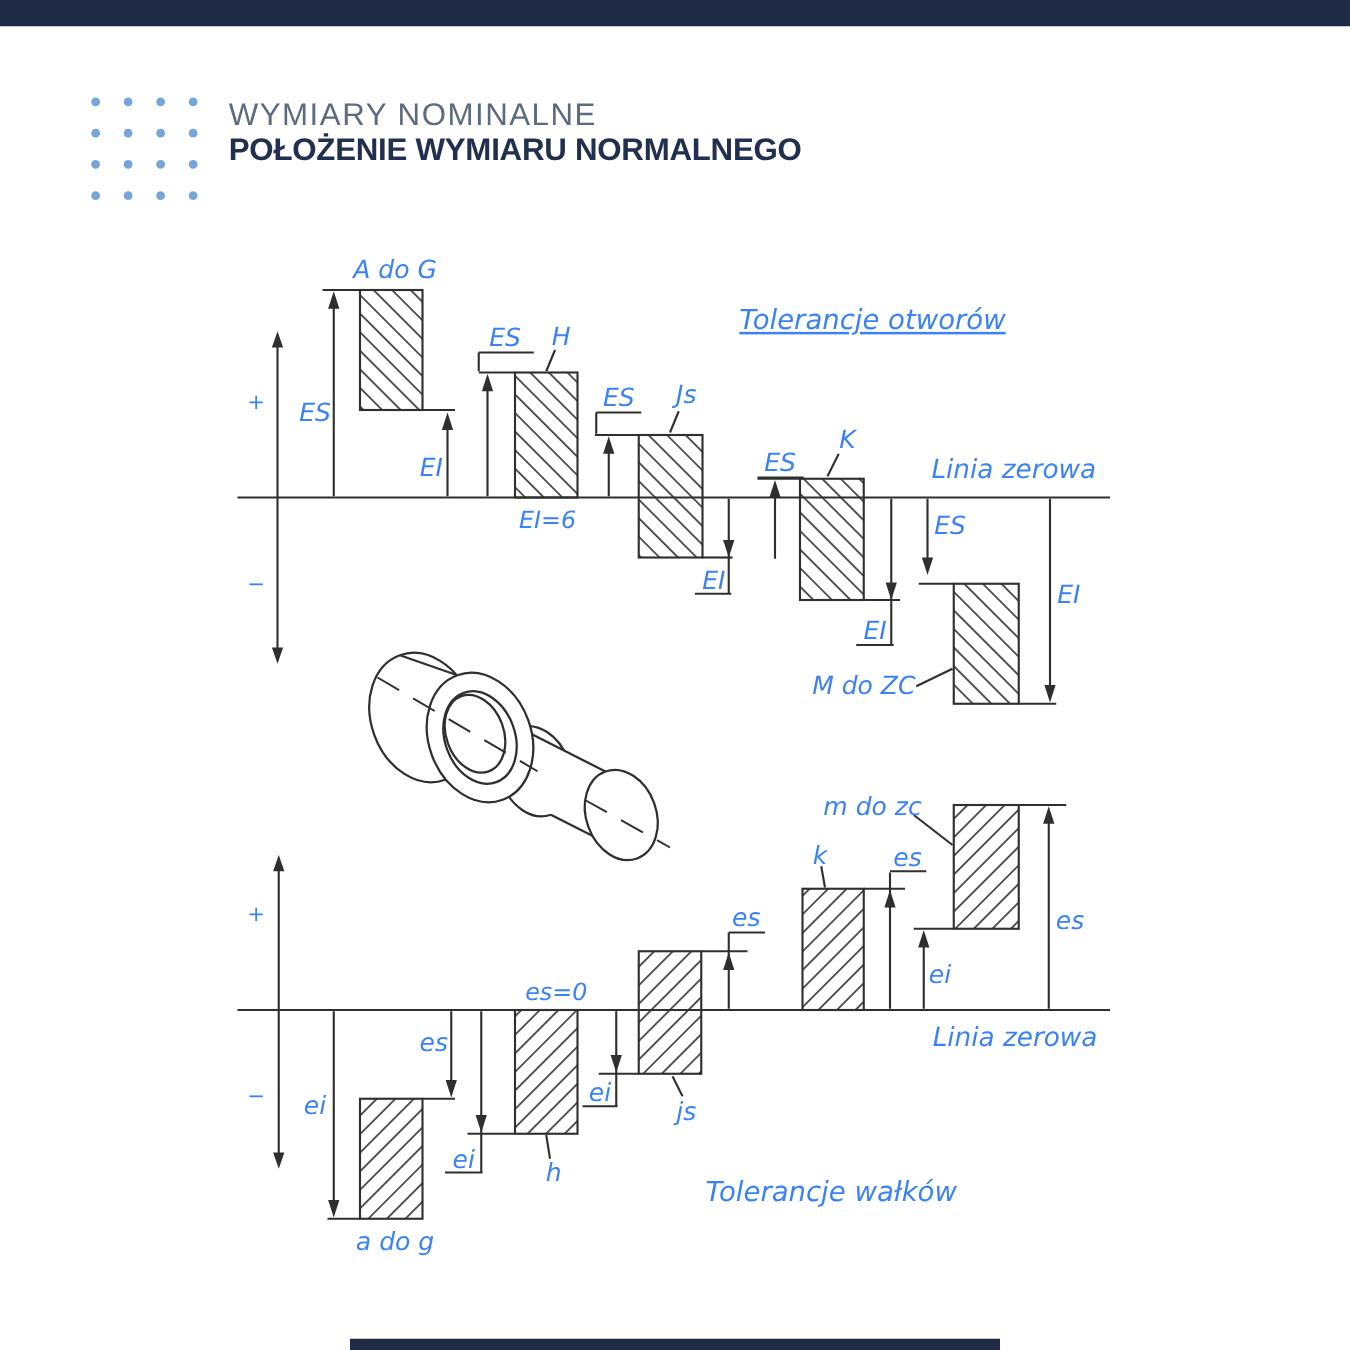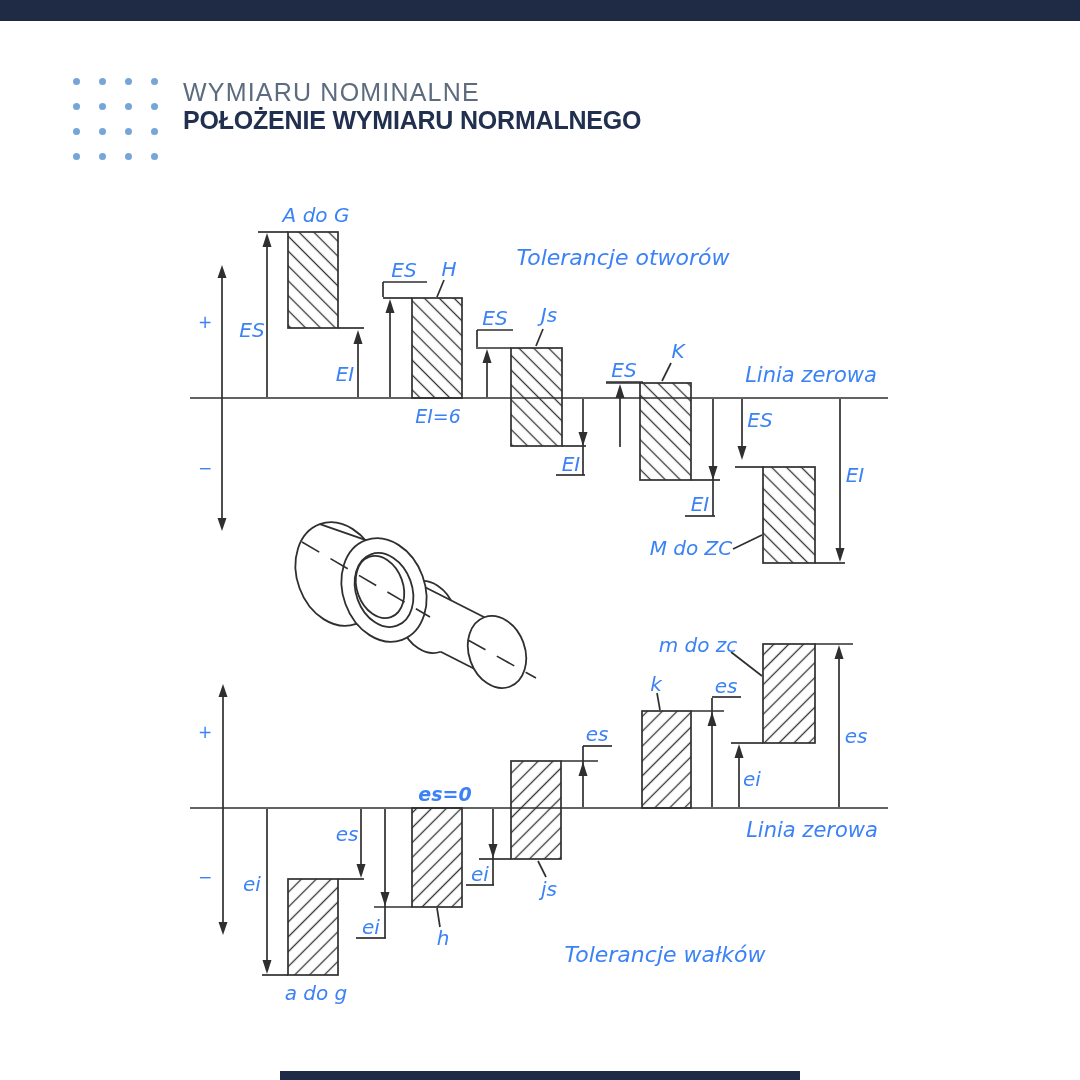--- a/index.html
+++ b/index.html
@@ -43,21 +43,21 @@
       <span class="dot"></span>
       <span class="dot"></span>
       <span class="dot"></span>
     <span class="dot"></span>
       <span class="dot"></span>
       <span class="dot"></span>
       <span class="dot"></span>
   </div>
 
   <div class="titles">
-    <div class="eyebrow">WYMIARU NOMINALNE</div>
+    <div class="eyebrow">WYMIARY NOMINALNE</div>
     <div class="heading">POŁOŻENIE WYMIARU NORMALNEGO</div>
   </div>
 
   <svg class="geom" width="1080" height="1080" viewBox="0 0 1080 1080">
     <defs>
       <pattern id="hatch-back" patternUnits="userSpaceOnUse" width="10.5" height="10.5" patternTransform="rotate(-45)">
         <line x1="5.25" y1="0" x2="5.25" y2="10.5" stroke="#333" stroke-width="1.3"></line>
       </pattern>
       <pattern id="hatch-fwd" patternUnits="userSpaceOnUse" width="10.5" height="10.5" patternTransform="rotate(45)">
         <line x1="5.25" y1="0" x2="5.25" y2="10.5" stroke="#333" stroke-width="1.3"></line>
@@ -188,21 +188,21 @@
         <polygon points="385,906 380.5,892 389.5,892"></polygon>
         <polygon points="583,762 578.5,776 587.5,776"></polygon>
         <polygon points="493,858 488.5,844 497.5,844"></polygon>
         <polygon points="712,712 707.5,726 716.5,726"></polygon>
         <polygon points="739,744 734.5,758 743.5,758"></polygon>
         <polygon points="839,645 834.5,659 843.5,659"></polygon>
       </g>
     </g>
   </svg>
 
-  <div class="lbl sect" style="left:623px;top:257px;">Tolerancje otworów</div>
+  <div class="lbl sect" style="left:698px;top:257px;text-decoration:underline;">Tolerancje otworów</div>
   <div class="lbl sign" style="left:205px;top:322px;">+</div>
   <div class="lbl sign" style="left:205px;top:468px;">−</div>
   <div class="lbl" style="left:252px;top:330px;">ES</div>
   <div class="lbl" style="left:345px;top:374px;">EI</div>
   <div class="lbl" style="left:316px;top:215px;">A do G</div>
   <div class="lbl" style="left:404px;top:270px;">ES</div>
   <div class="lbl" style="left:449px;top:269px;">H</div>
   <div class="lbl small" style="left:438px;top:416px;">EI=6</div>
   <div class="lbl" style="left:495px;top:318px;">ES</div>
   <div class="lbl" style="left:549px;top:315px;">Js</div>
@@ -216,21 +216,21 @@
   <div class="lbl zline" style="left:799px;top:375px;">Linia zerowa</div>
 
   <div class="lbl sect" style="left:665px;top:954px;">Tolerancje wałków</div>
   <div class="lbl sign" style="left:205px;top:732px;">+</div>
   <div class="lbl sign" style="left:205px;top:877px;">−</div>
   <div class="lbl" style="left:252px;top:884px;">ei</div>
   <div class="lbl" style="left:347px;top:834px;">es</div>
   <div class="lbl" style="left:316px;top:993px;">a do g</div>
   <div class="lbl" style="left:371px;top:927px;">ei</div>
   <div class="lbl" style="left:443px;top:938px;">h</div>
-  <div class="lbl small" style="left:445px;top:794px;font-weight:bold;">es=0</div>
+  <div class="lbl small" style="left:445px;top:794px;">es=0</div>
   <div class="lbl" style="left:597px;top:734px;">es</div>
   <div class="lbl" style="left:549px;top:889px;">js</div>
   <div class="lbl" style="left:480px;top:874px;">ei</div>
   <div class="lbl" style="left:656px;top:684px;">k</div>
   <div class="lbl" style="left:726px;top:686px;">es</div>
   <div class="lbl" style="left:752px;top:779px;">ei</div>
   <div class="lbl" style="left:856px;top:736px;">es</div>
   <div class="lbl" style="left:698px;top:645px;">m do zc</div>
   <div class="lbl zline" style="left:800px;top:830px;">Linia zerowa</div>
 

